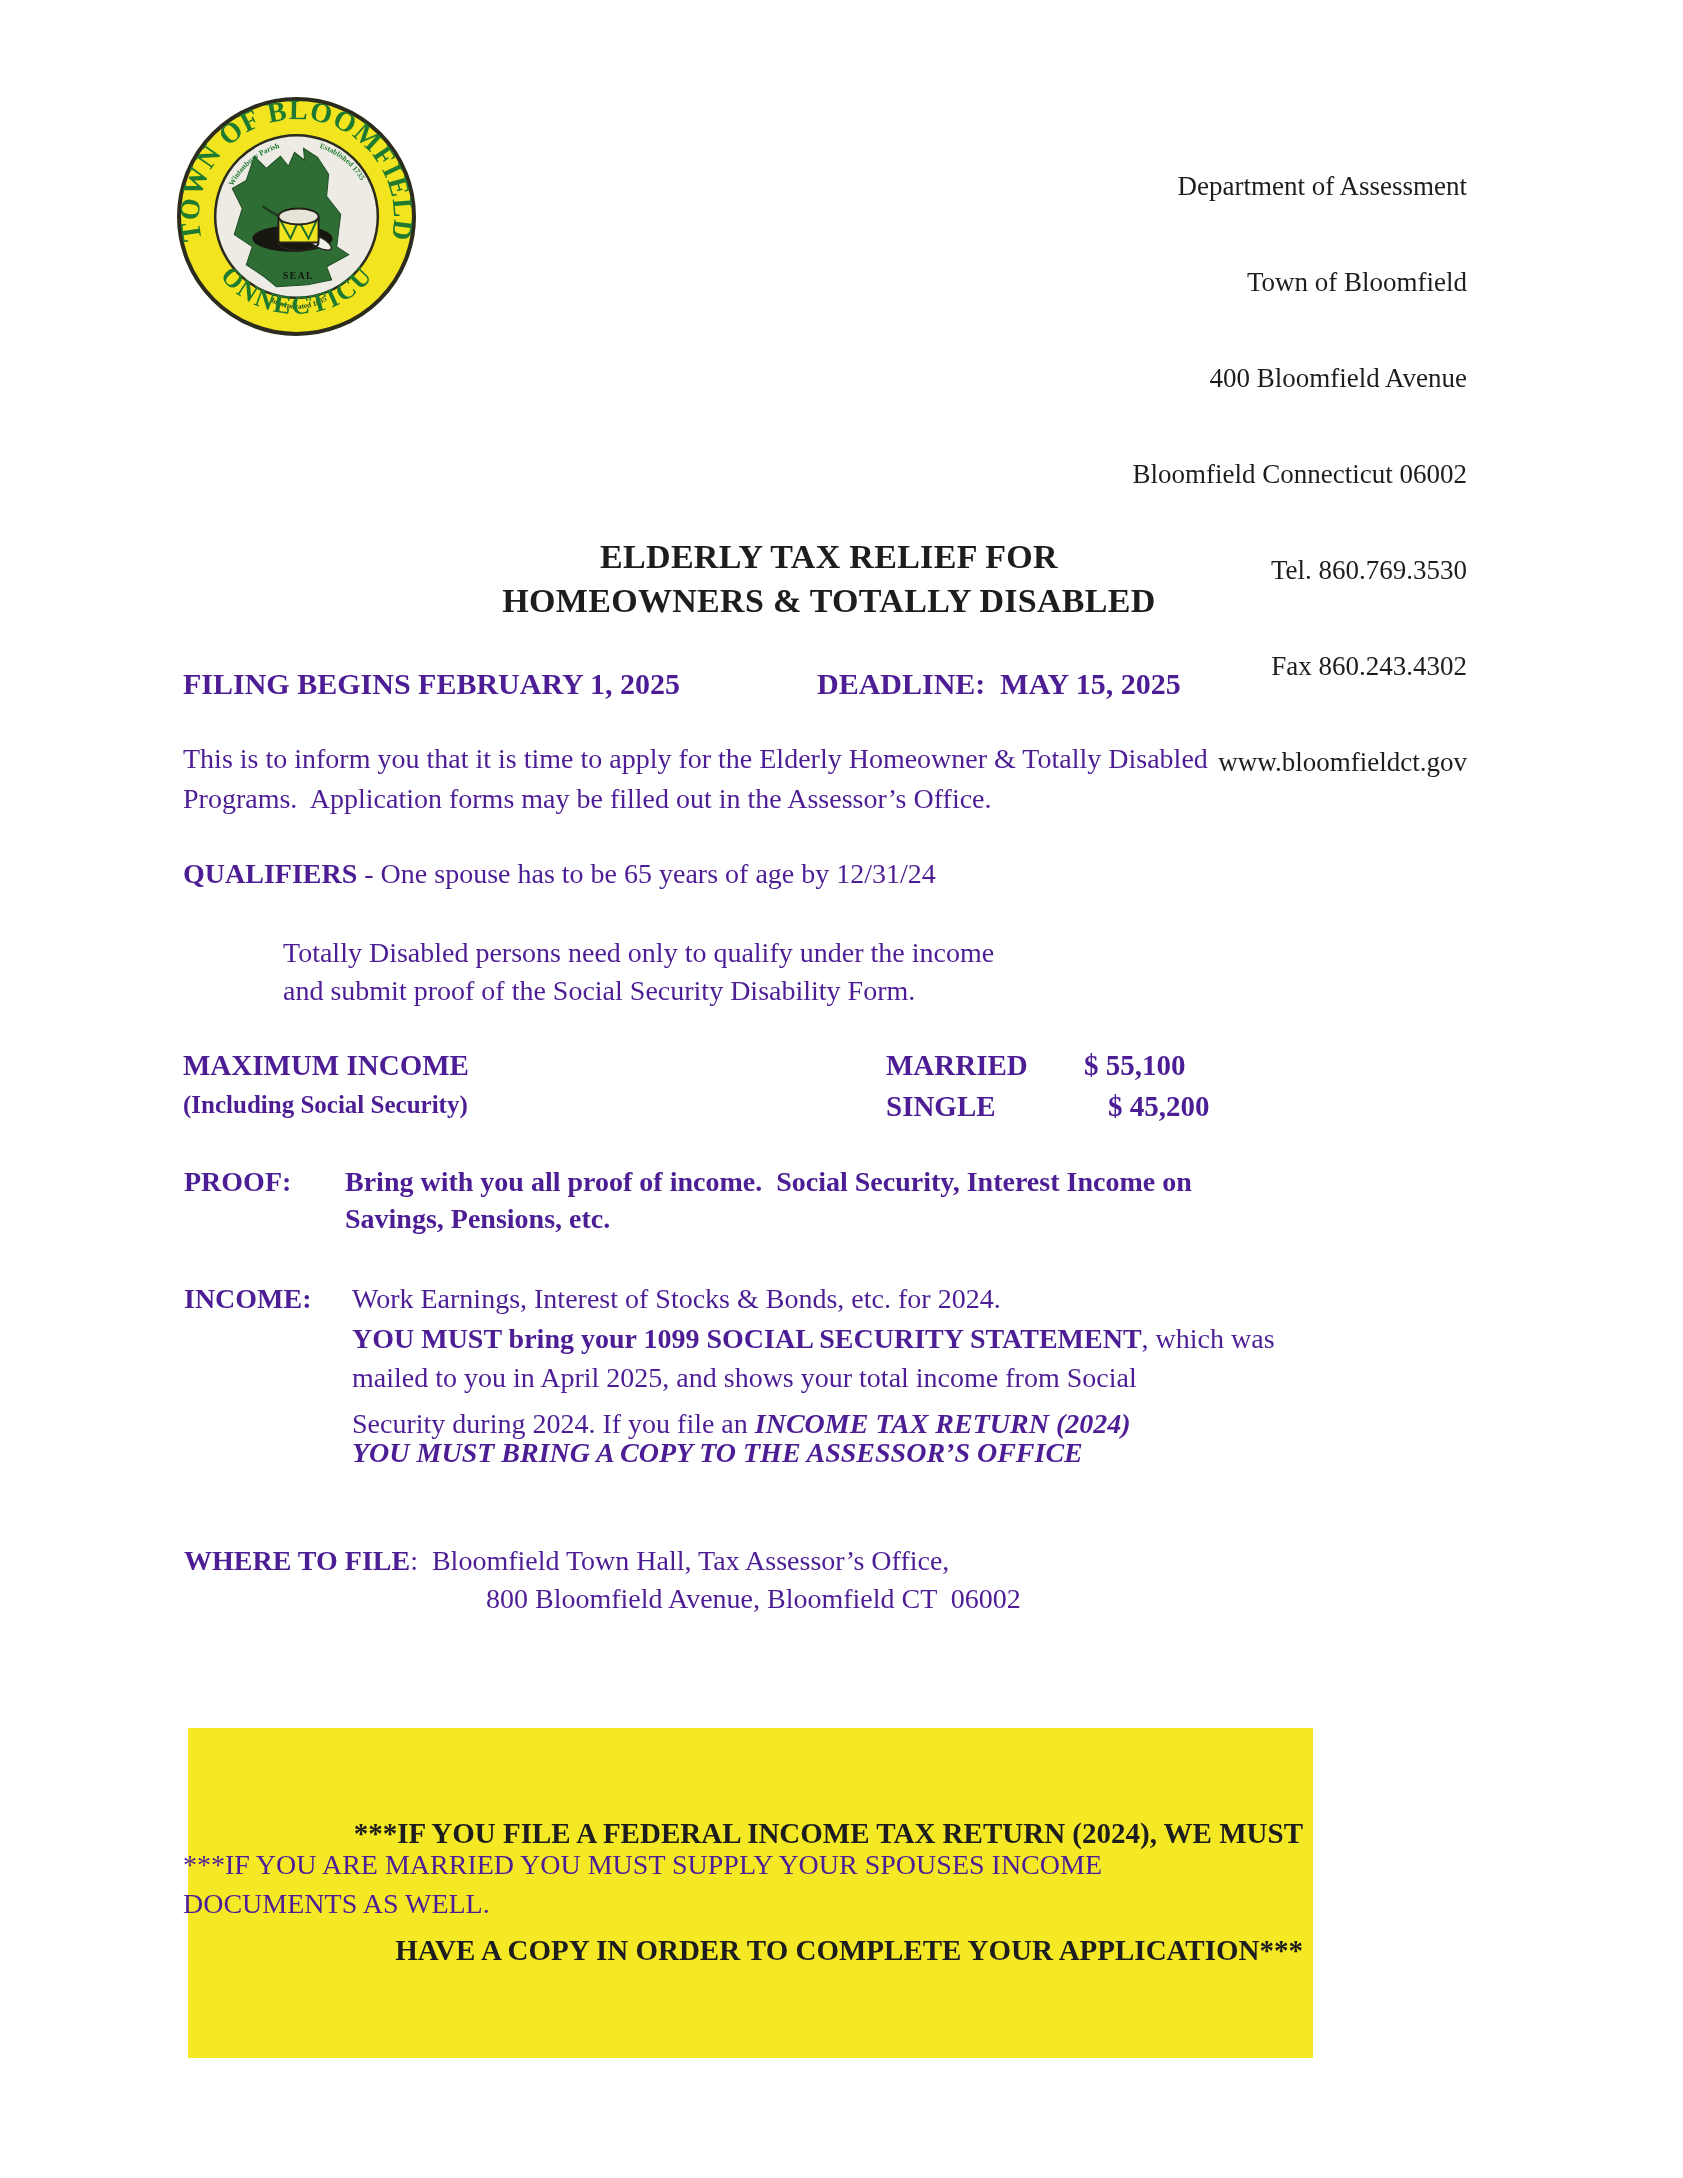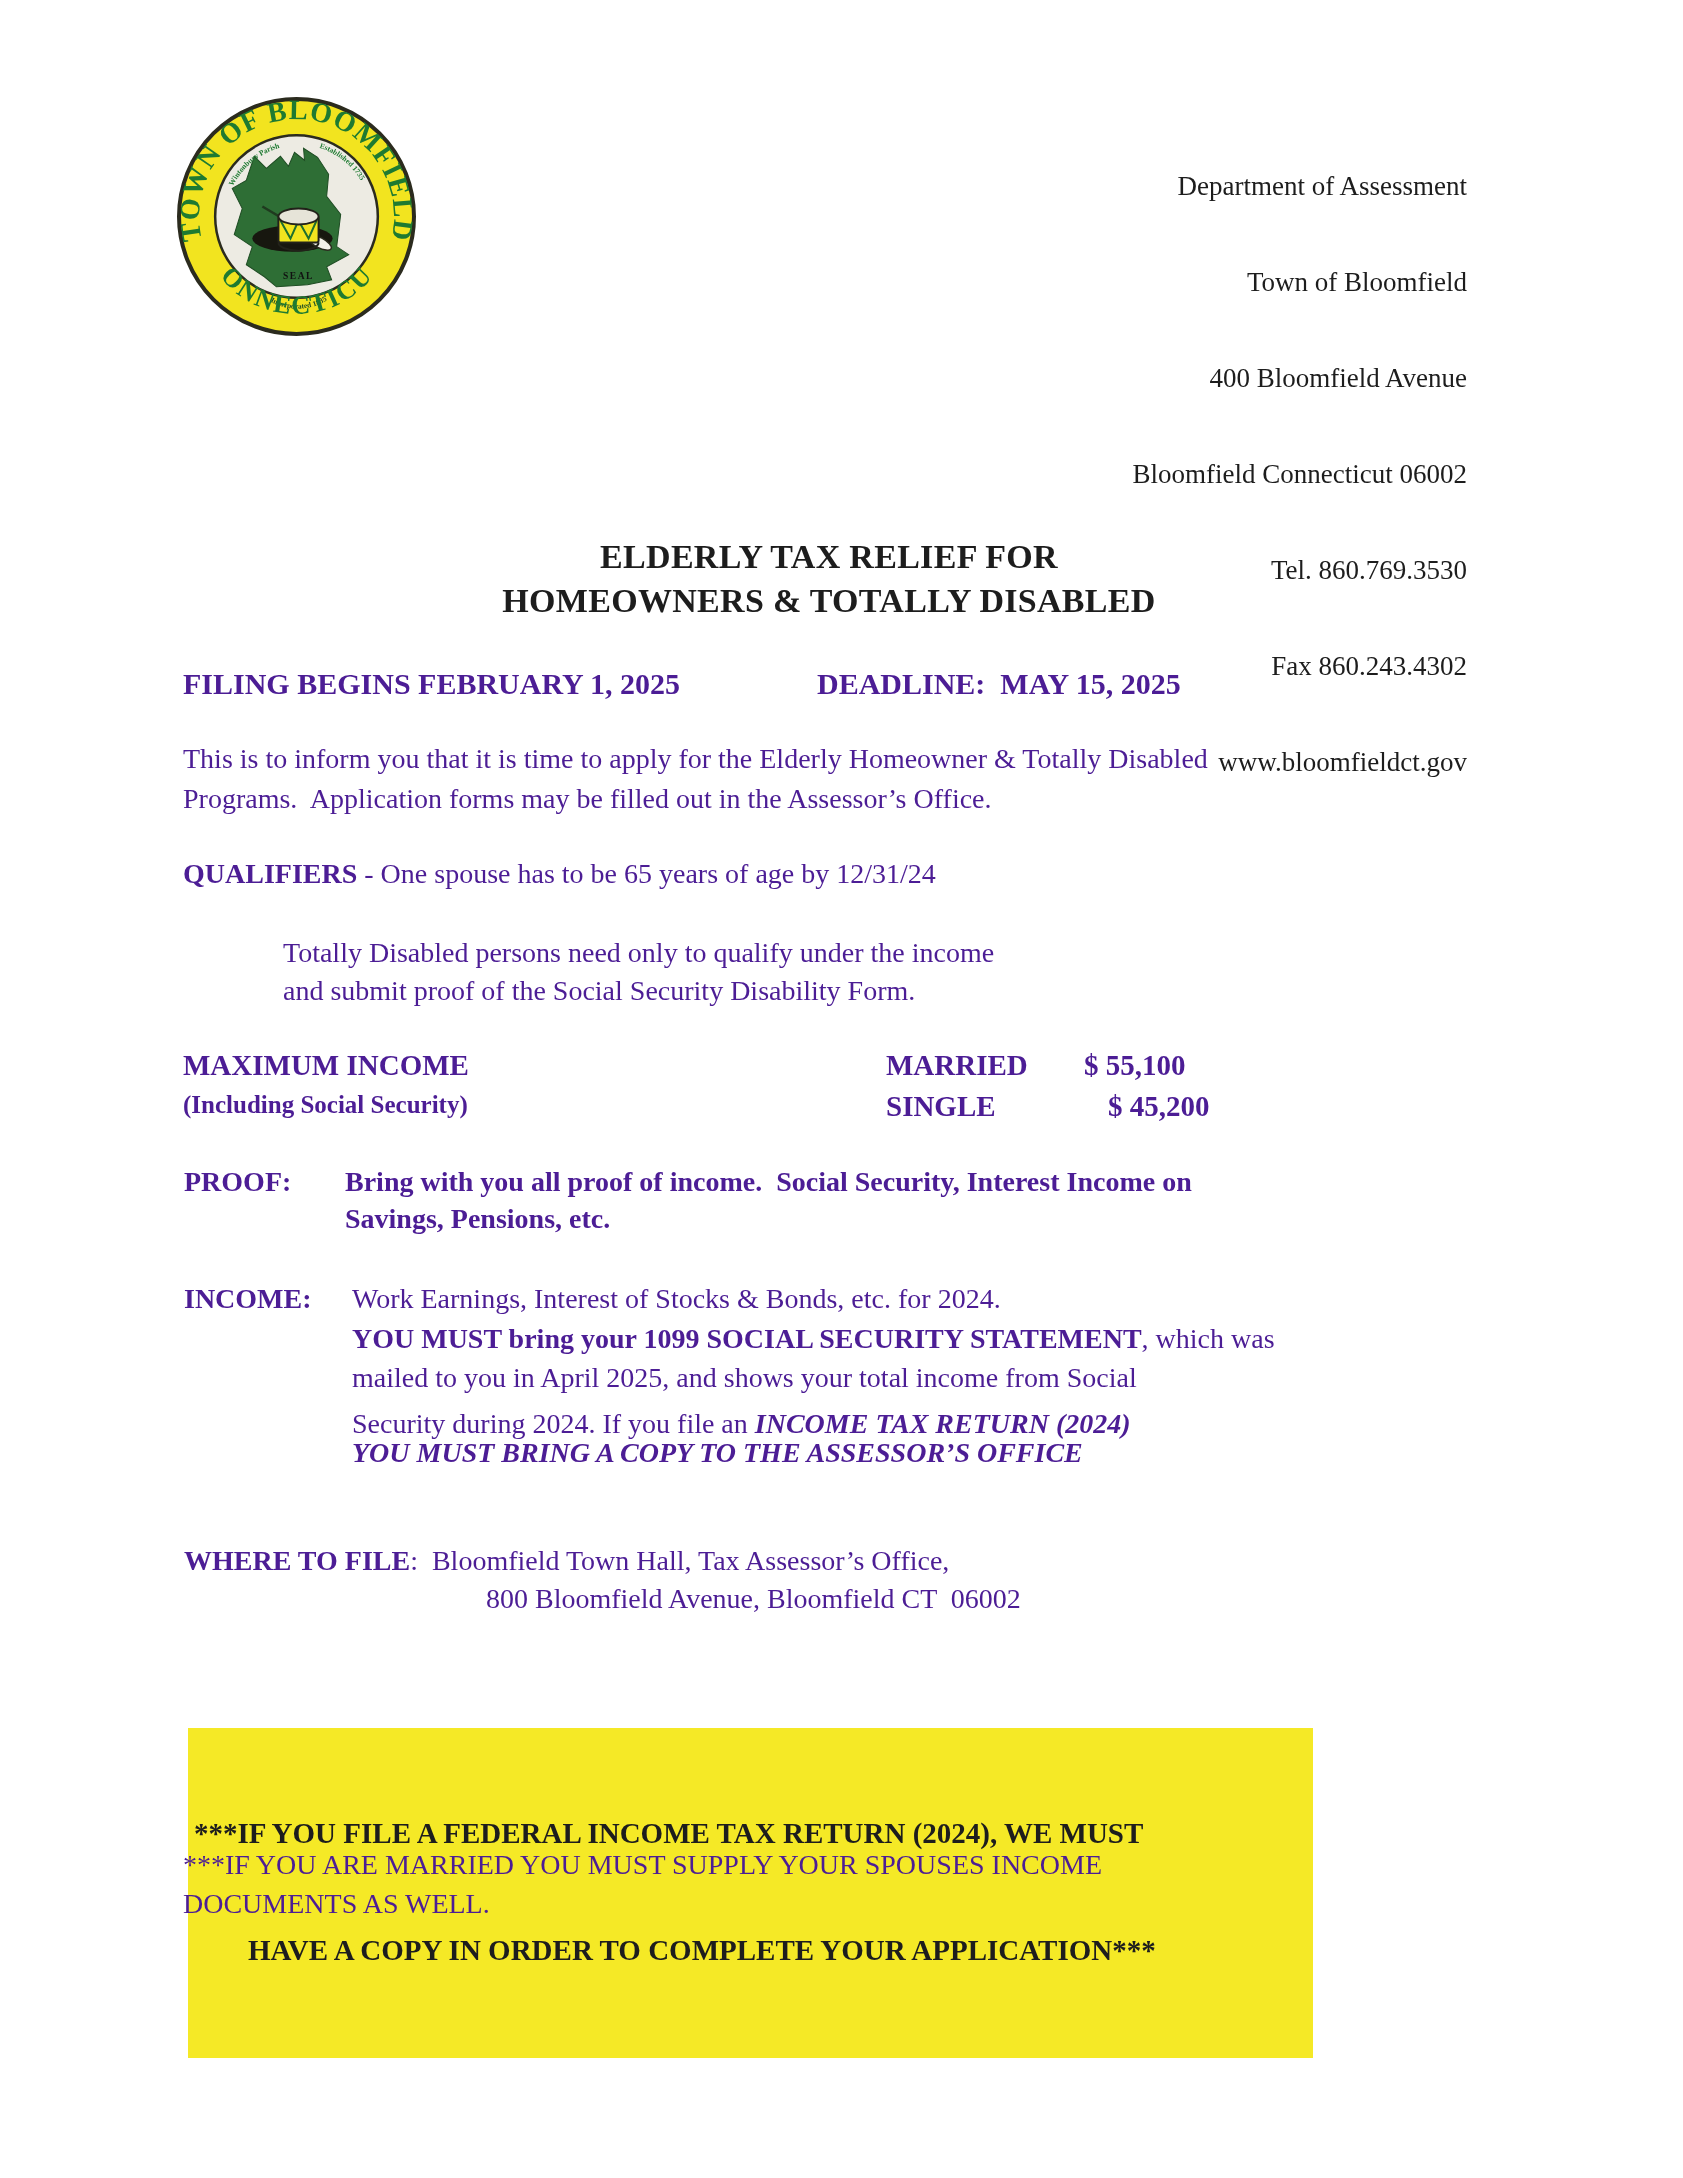--- a/index.html
+++ b/index.html
@@ -16,20 +16,21 @@
   .line { position:absolute; white-space:pre; font-size:28px; line-height:1; color:#4c1d95; }
   .b  { font-weight:bold; }
   .bi { font-weight:bold; font-style:italic; }
   .address { text-align:right; font-size:27px; line-height:32px; white-space:pre; }
   .title-line { font-weight:bold; font-size:34px; line-height:44px; text-align:center; letter-spacing:0.3px; white-space:pre; }
   .hl-block {
     background:#f5e926;
     padding:8px 10px 10px 6px;
     font-weight:bold; font-size:29px; line-height:39px;
     white-space:pre;
+    text-align:right;
   }
   .hl-line2 { padding-left:54px; }
   svg text { font-family:"Liberation Serif", serif; }
 </style>
 </head>
 <body>
 
 <div class="page">
 
   <div class="abs" style="left:176px; top:96px; width:241px; height:241px;">

